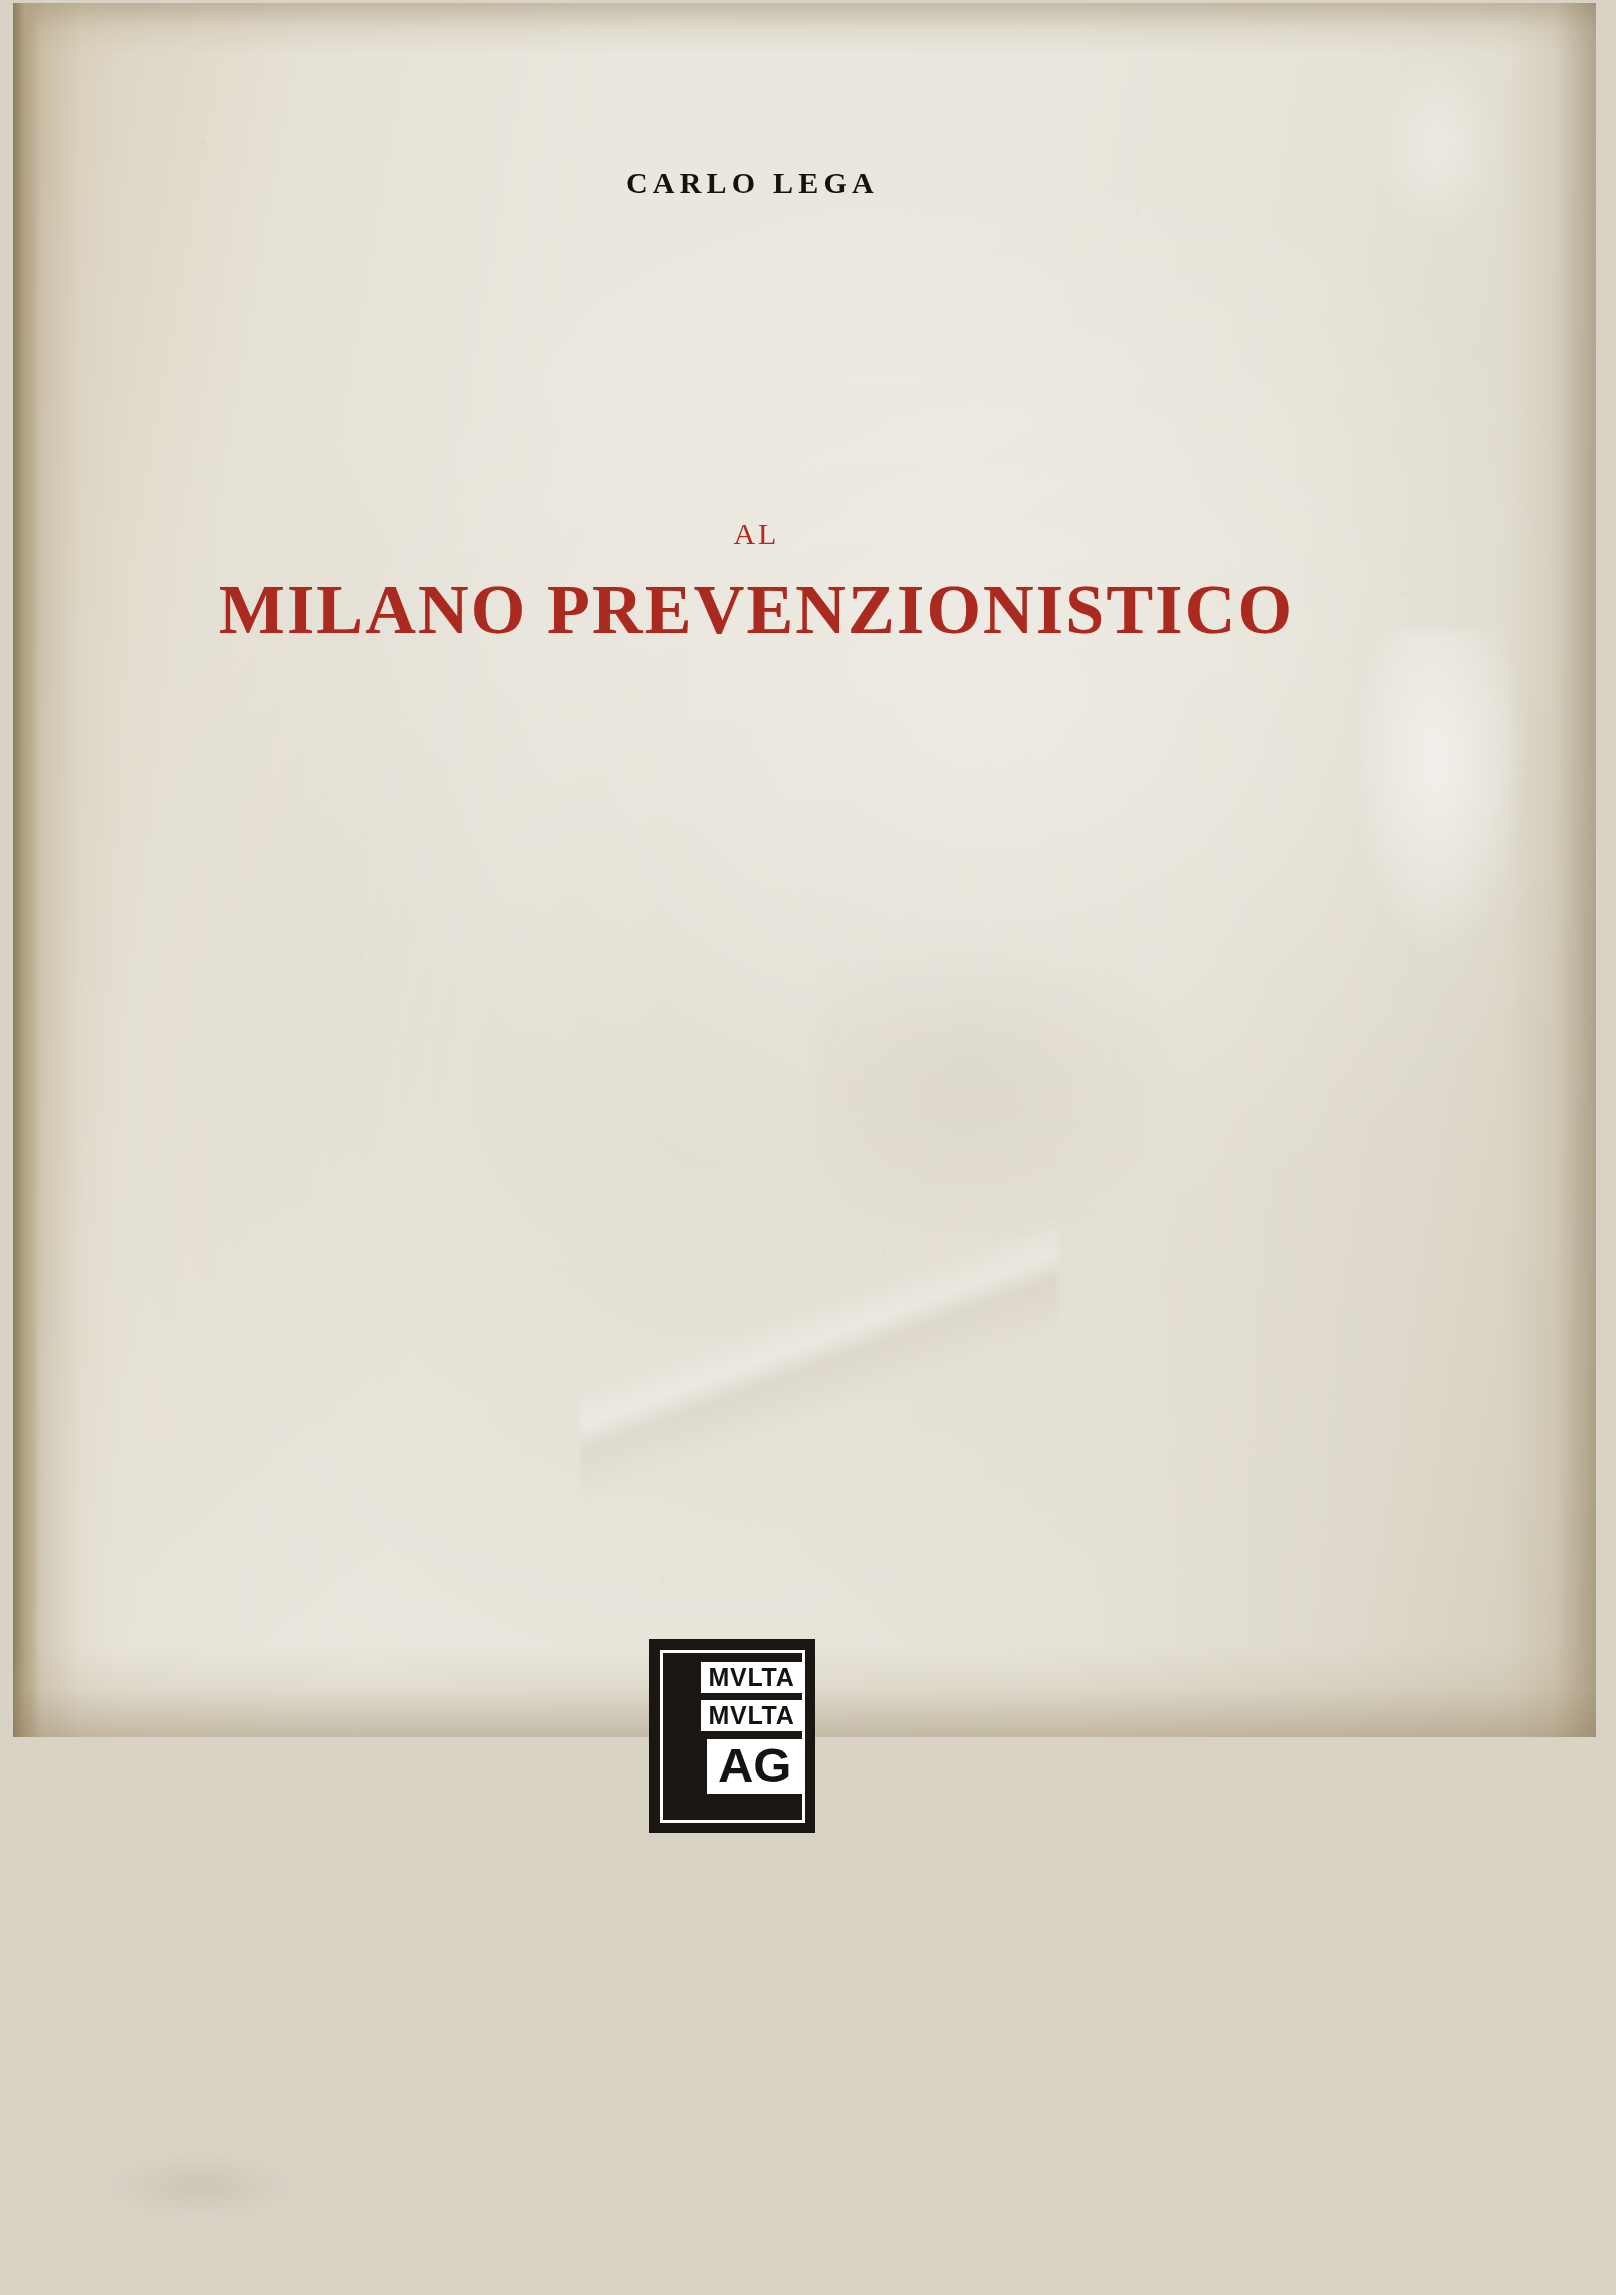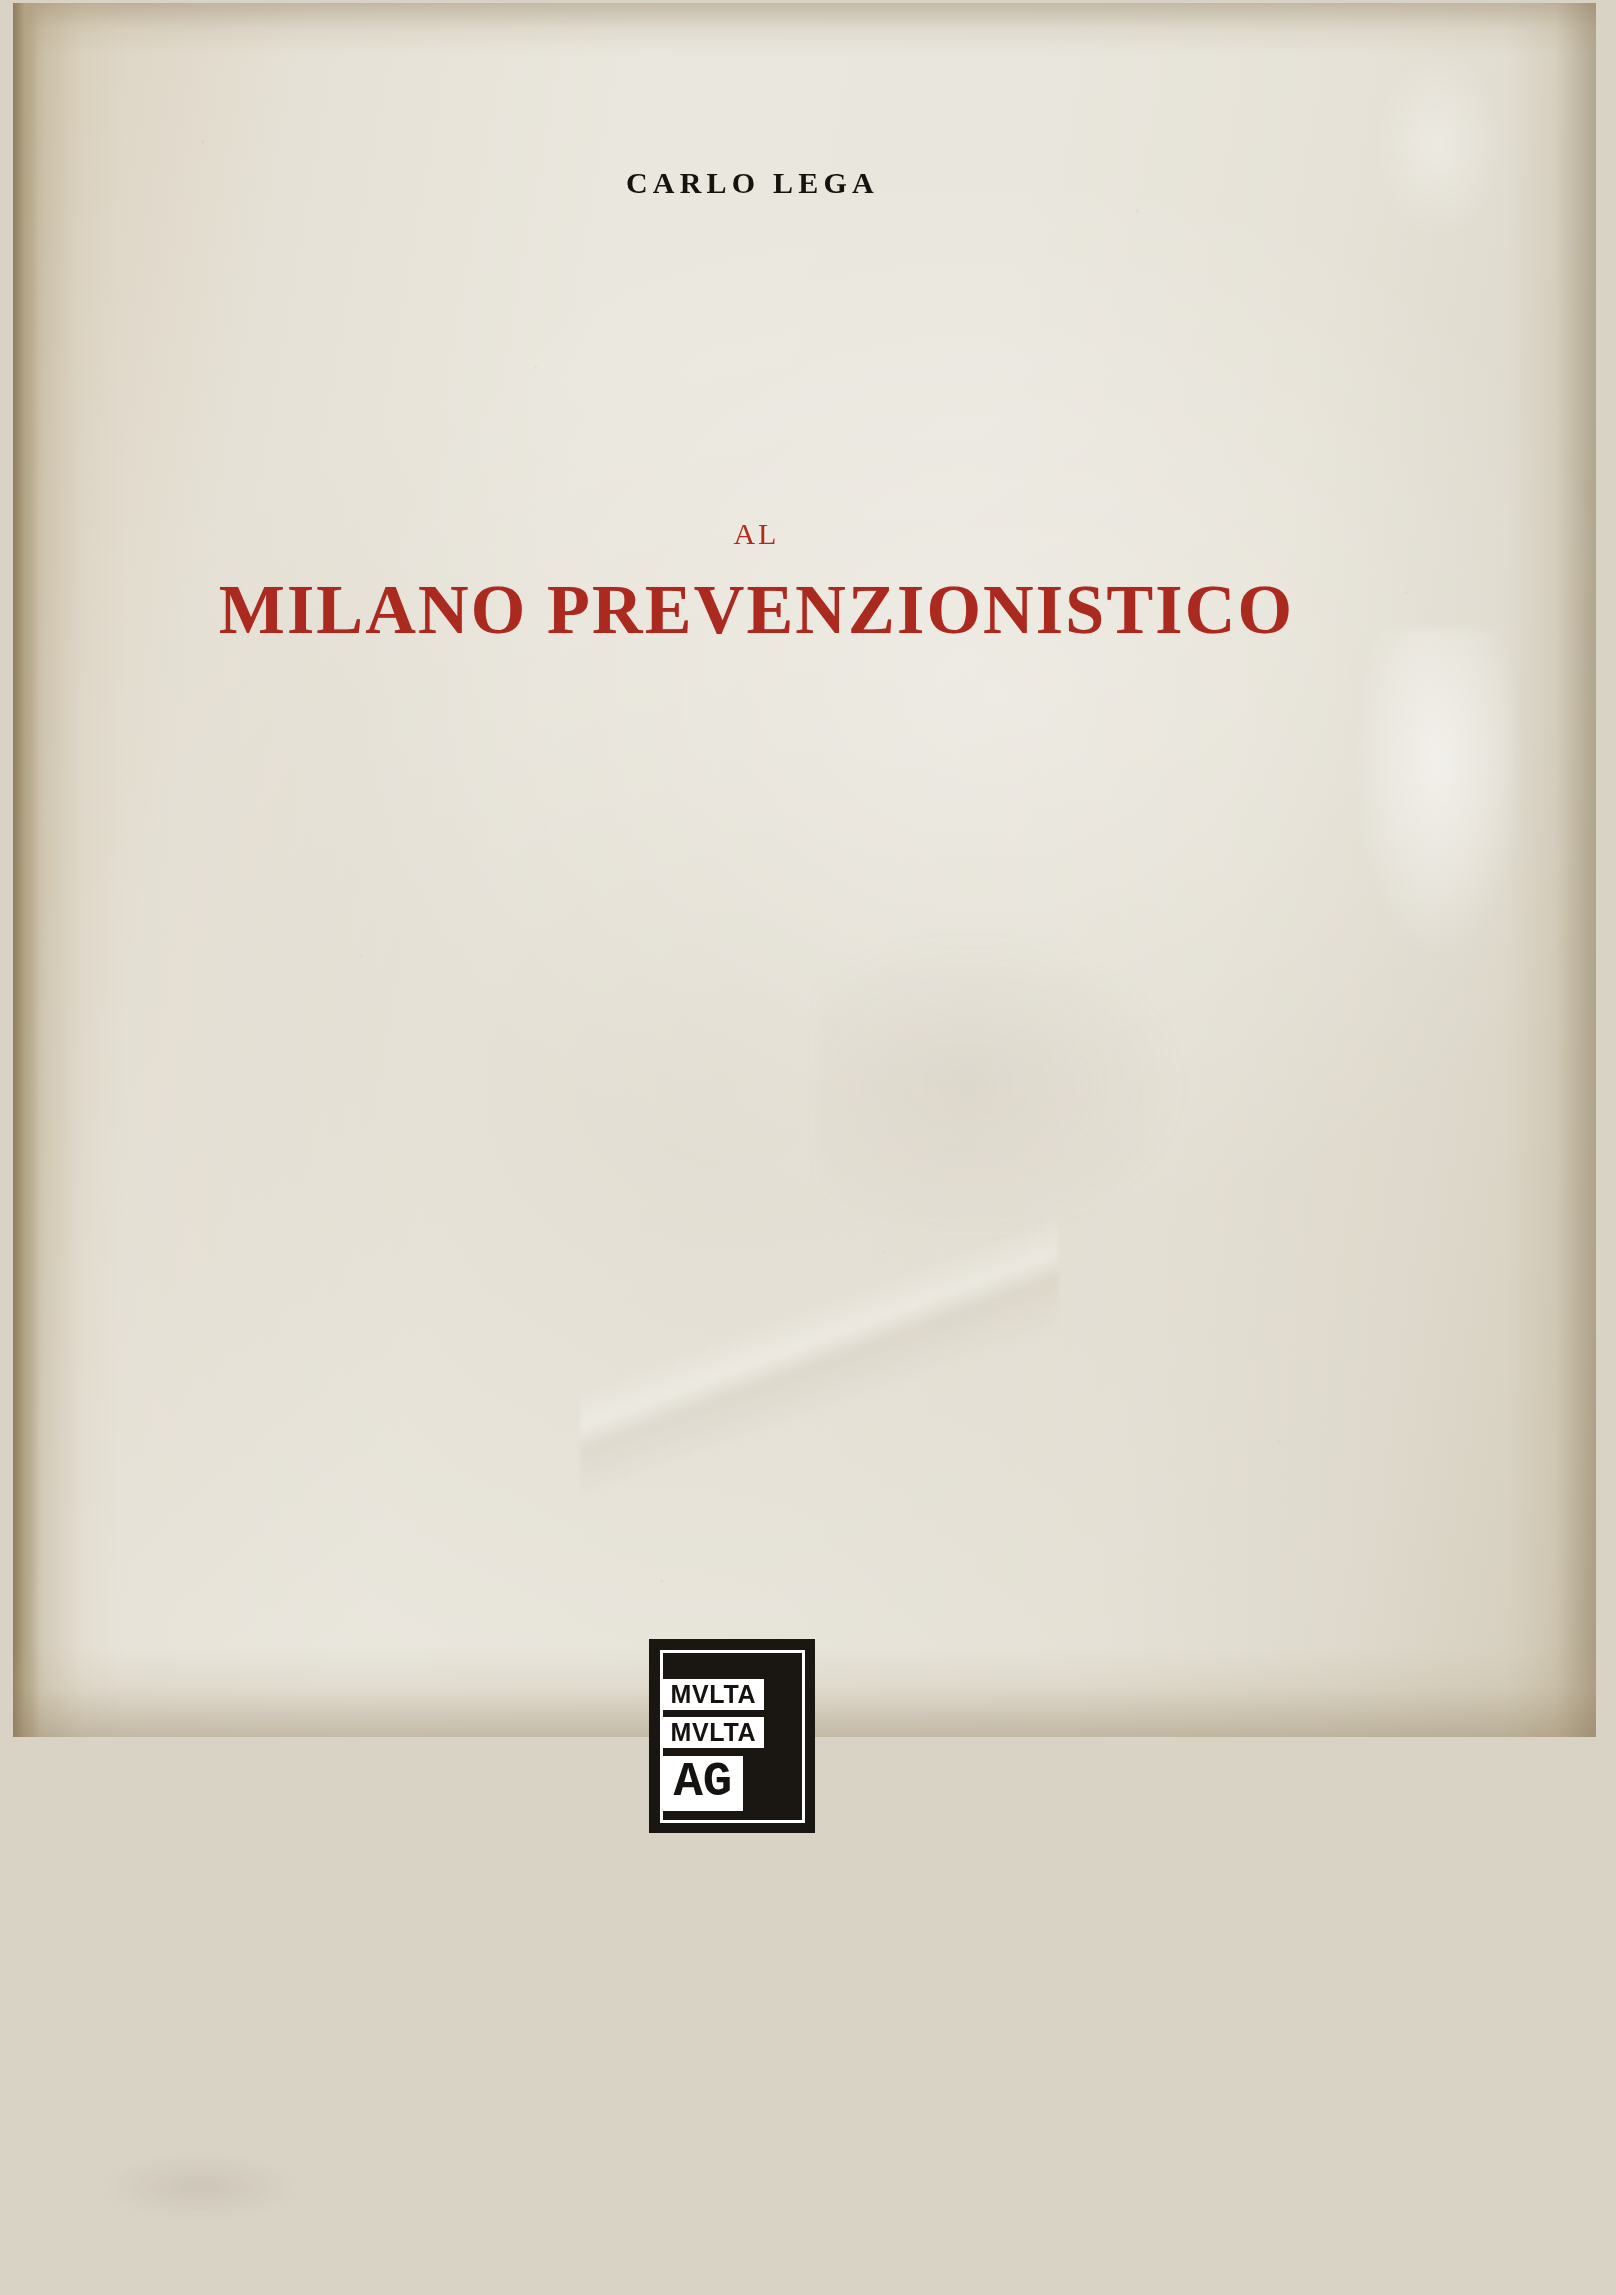--- a/index.html
+++ b/index.html
@@ -194,39 +194,39 @@
     padding: 0;
     box-sizing: border-box;
   }
   .logo-inner {
     position: absolute;
     inset: 10.5px;
     border: 3px solid #ffffff;
     box-sizing: border-box;
     display: flex;
     flex-direction: column;
-    align-items: flex-start;
+    align-items: flex-end;
     justify-content: flex-start;
-    padding-top: 26px;
+    padding-top: 9px;
   }
   .logo-word {
     background: #ffffff;
     color: #15120f;
     font-family: "Liberation Sans", sans-serif;
     font-weight: 700;
     font-size: 25px;
     letter-spacing: 0.7px;
     line-height: 1.05;
     padding: 2.2px 7.5px 3px 7.5px;
     margin-bottom: 6.7px;
   }
   .logo-ag {
     background: #ffffff;
     color: #15120f;
-    font-family: Liberation Mono, monospace;
+    font-family: Liberation Sans, sans-serif;
     font-weight: 700;
     font-size: 49px;
     letter-spacing: 0px;
     line-height: 1.0;
     padding: 1.5px 10.5px 4.5px 10.5px;
     margin-top: 1.5px;
   }
 
   .imprint {
     position: absolute;

